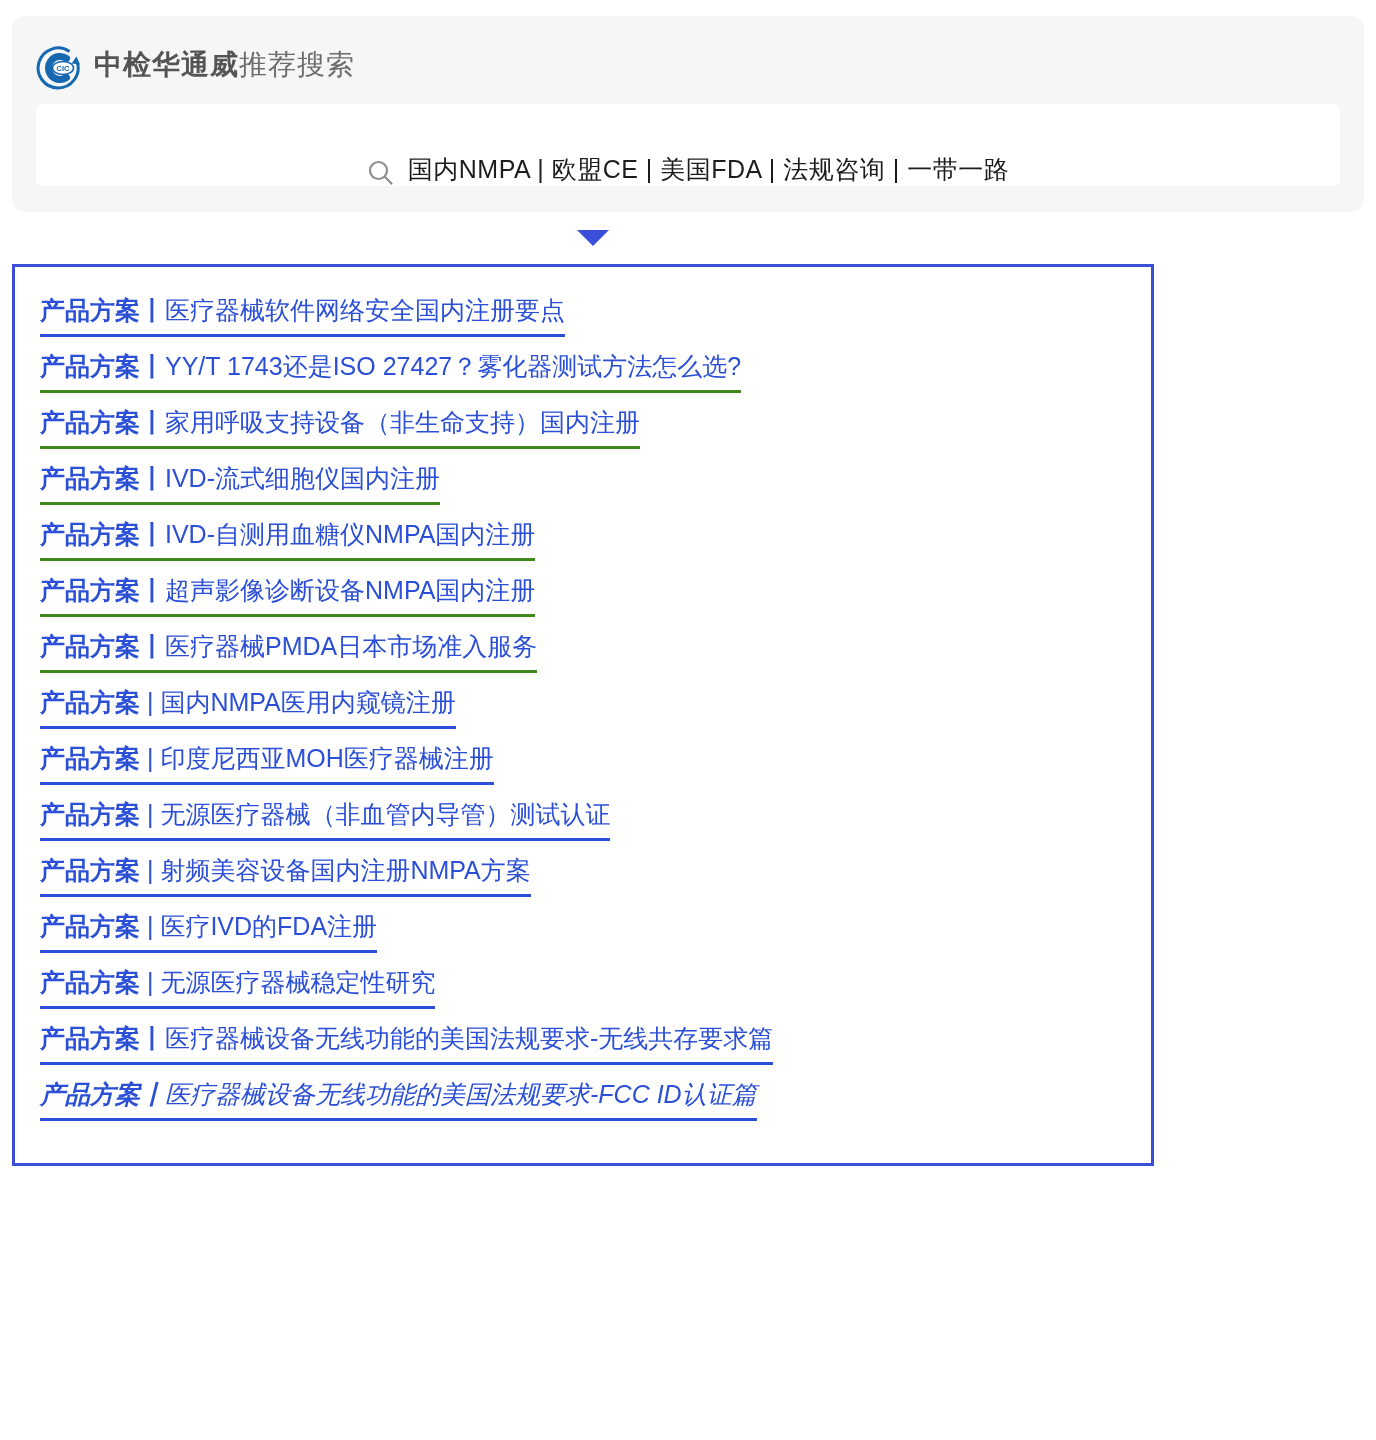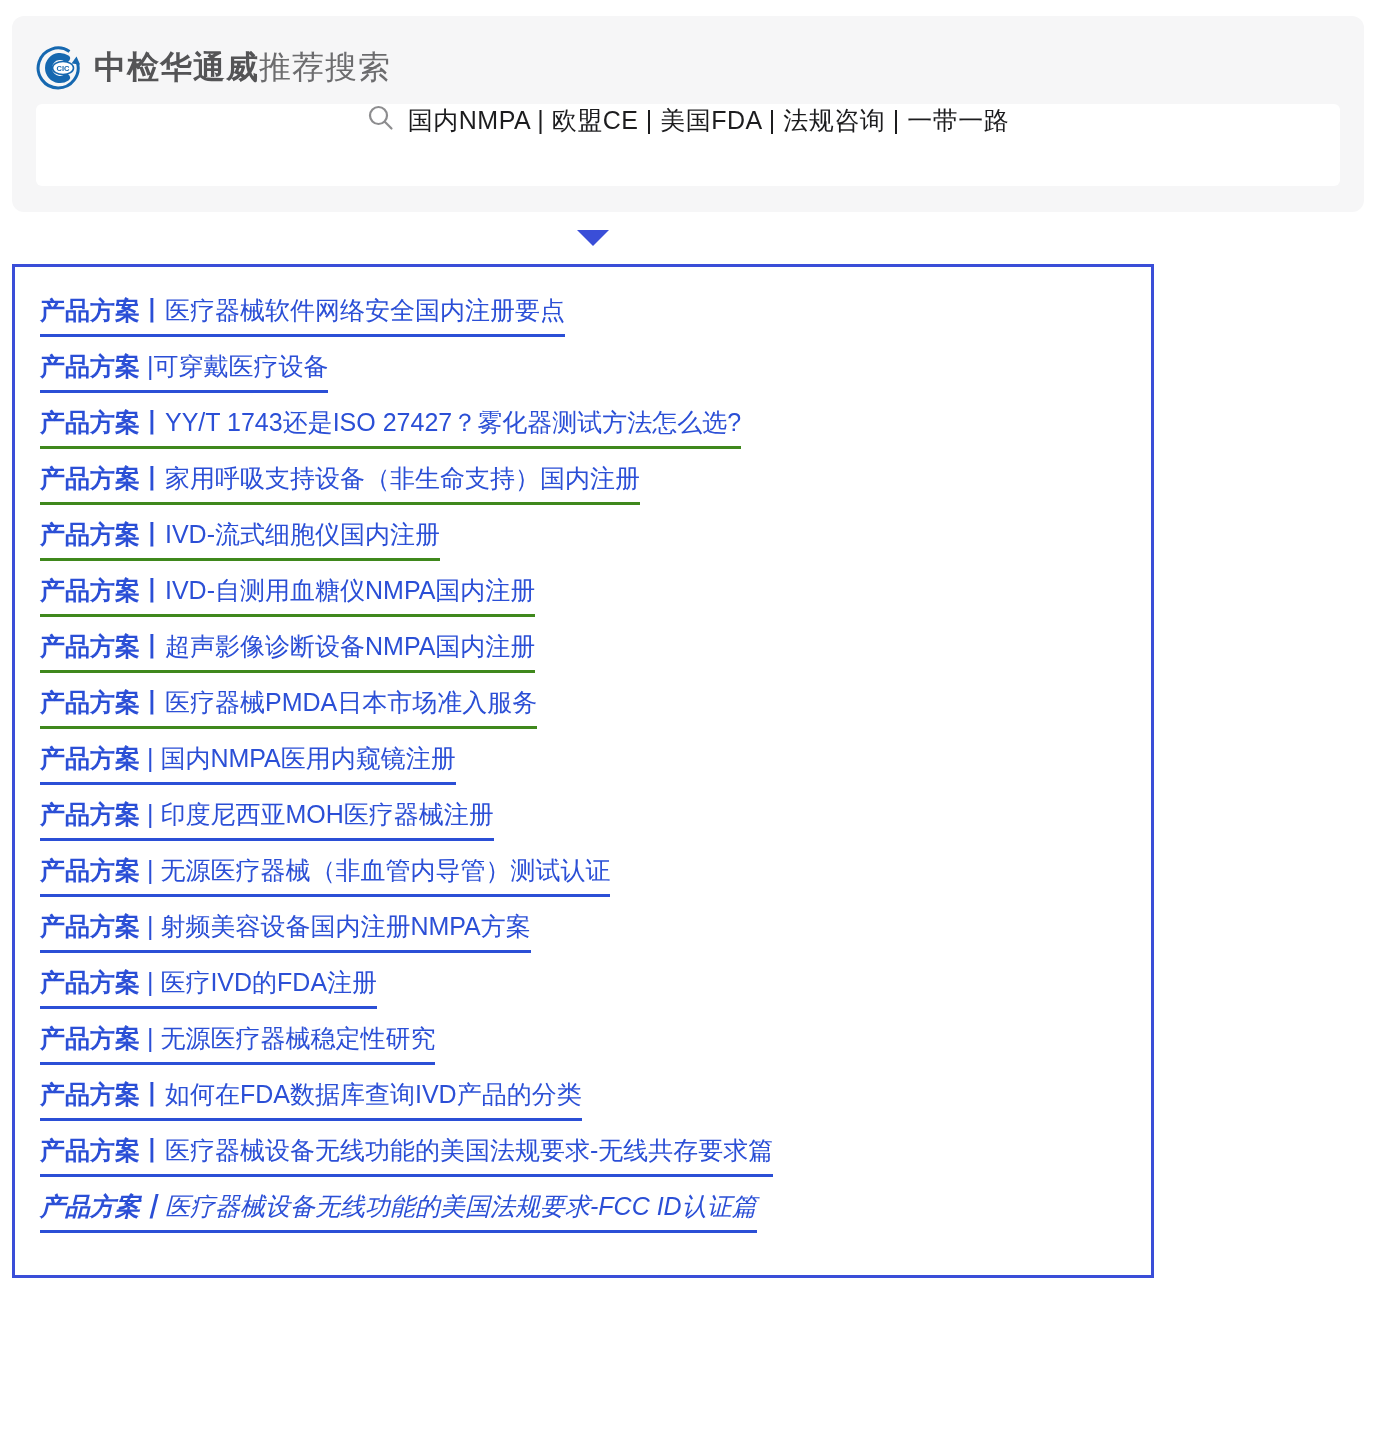--- a/index.html
+++ b/index.html
@@ -8,30 +8,30 @@
   
   .header-card {
     margin:16px 12px 0 12px;
     width:1352px; height:196px;
     background:#f6f6f7;
     border-radius:12px;
     padding:30px 24px 0 24px;
   }
   .brand-row { display:flex; align-items:flex-start; gap:14px; height:44px; }
   .logo { width:44px; height:44px; flex:0 0 44px; }
-  .brand-text { font-size:32px; color:#58585a; letter-spacing:1px; }
+  .brand-text { font-size:28px; color:#58585a; letter-spacing:1px; }
   .brand-text .bold { font-weight:700; color:#545456; }
   .brand-text .rest { font-weight:400; color:#6c6c6e; }
 
   .search-box {
     margin-top:14px;
     width:1304px; height:82px;
     background:#ffffff;
     border-radius:6px;
-    display:flex; align-items:flex-start; justify-content:center; gap:14px;
+    display:flex; align-items:flex-end; justify-content:center; gap:14px;
     cursor:text;
   }
   .search-icon { width:27px; height:27px; flex:0 0 27px; }
   .search-text { font-size:25px; color:#1c1c1e; letter-spacing:0.5px; white-space:pre; }
 
   
   .triangle-wrap { height:52px; position:relative; }
   .triangle {
     position:absolute; left:577px; top:18px;
     width:0; height:0;
@@ -95,30 +95,28 @@
   </div>
 </div>
 
 <div class="triangle-wrap">
   <div class="triangle"></div>
 </div>
 
 <div class="panel">
   <ul id="solution-list">
       <li><a href="#" class="sol-link u-blue"><span class="pfx">产品方案</span><span class="sep sep-cjk">丨</span><span>医疗器械软件网络安全国内注册要点</span></a></li>
-      <li><a href="#" class="sol-link u-blue"><span class="pfx">产品方案</span><span class="sep"> |</span><span>可穿戴医疗设备</span></a></li>
       <li><a href="#" class="sol-link u-green"><span class="pfx">产品方案</span><span class="sep sep-cjk">丨</span><span>YY/T 1743还是ISO 27427？雾化器测试方法怎么选?</span></a></li>
       <li><a href="#" class="sol-link u-green"><span class="pfx">产品方案</span><span class="sep sep-cjk">丨</span><span>家用呼吸支持设备（非生命支持）国内注册</span></a></li>
       <li><a href="#" class="sol-link u-green"><span class="pfx">产品方案</span><span class="sep sep-cjk">丨</span><span>IVD-流式细胞仪国内注册</span></a></li>
       <li><a href="#" class="sol-link u-green"><span class="pfx">产品方案</span><span class="sep sep-cjk">丨</span><span>IVD-自测用血糖仪NMPA国内注册</span></a></li>
       <li><a href="#" class="sol-link u-green"><span class="pfx">产品方案</span><span class="sep sep-cjk">丨</span><span>超声影像诊断设备NMPA国内注册</span></a></li>
       <li><a href="#" class="sol-link u-green"><span class="pfx">产品方案</span><span class="sep sep-cjk">丨</span><span>医疗器械PMDA日本市场准入服务</span></a></li>
       <li><a href="#" class="sol-link u-blue"><span class="pfx">产品方案</span><span class="sep"> | </span><span>国内NMPA医用内窥镜注册</span></a></li>
       <li><a href="#" class="sol-link u-blue"><span class="pfx">产品方案</span><span class="sep"> | </span><span>印度尼西亚MOH医疗器械注册</span></a></li>
       <li><a href="#" class="sol-link u-blue"><span class="pfx">产品方案</span><span class="sep"> | </span><span>无源医疗器械（非血管内导管）测试认证</span></a></li>
       <li><a href="#" class="sol-link u-blue"><span class="pfx">产品方案</span><span class="sep"> | </span><span>射频美容设备国内注册NMPA方案</span></a></li>
       <li><a href="#" class="sol-link u-blue"><span class="pfx">产品方案</span><span class="sep"> | </span><span>医疗IVD的FDA注册</span></a></li>
       <li><a href="#" class="sol-link u-blue"><span class="pfx">产品方案</span><span class="sep"> | </span><span>无源医疗器械稳定性研究</span></a></li>
-      <li><a href="#" class="sol-link u-blue"><span class="pfx">产品方案</span><span class="sep sep-cjk">丨</span><span>如何在FDA数据库查询IVD产品的分类</span></a></li>
       <li><a href="#" class="sol-link u-blue"><span class="pfx">产品方案</span><span class="sep sep-cjk">丨</span><span>医疗器械设备无线功能的美国法规要求-无线共存要求篇</span></a></li>
       <li><a href="#" class="sol-link u-blue"><span class="pfx">产品方案</span><span class="sep sep-cjk">丨</span><span>医疗器械设备无线功能的美国法规要求-FCC ID认证篇</span></a></li>
     </ul>
 </div>
 
 </body></html>

